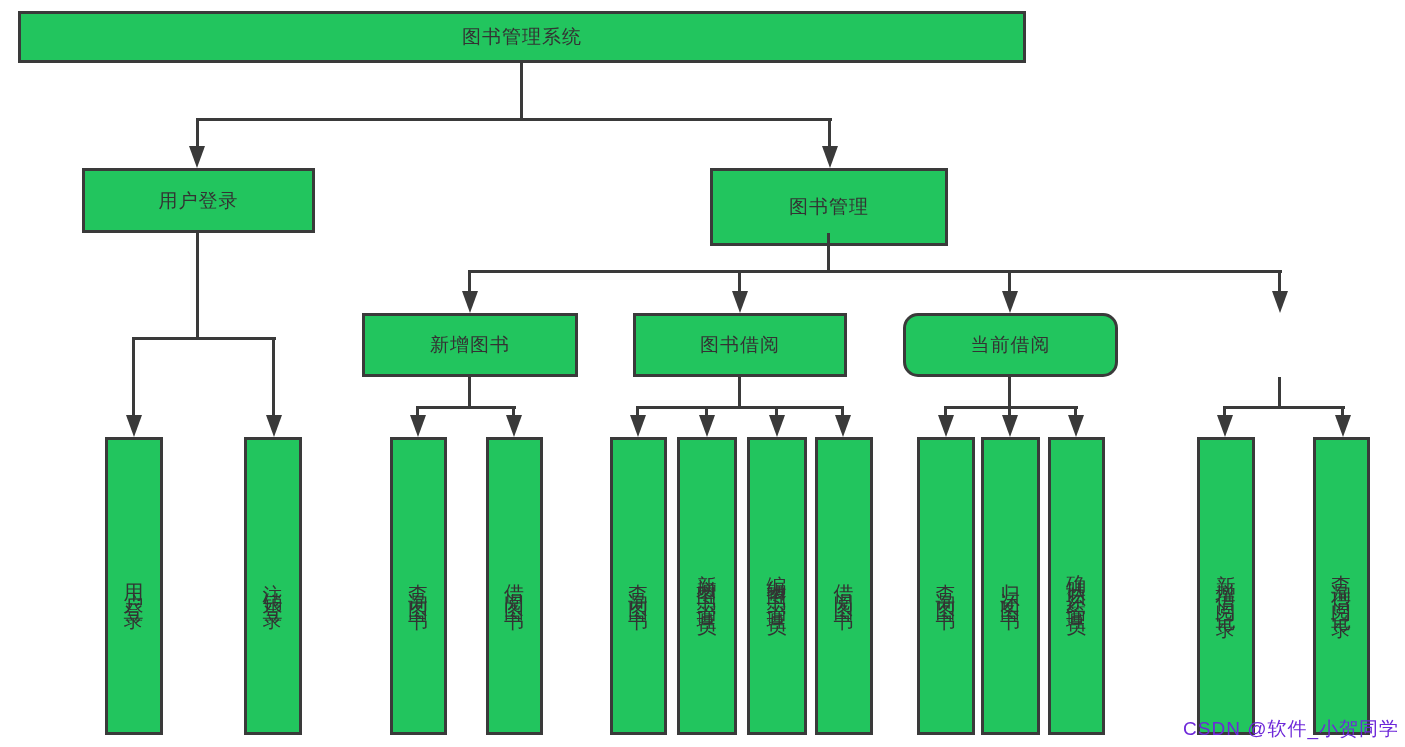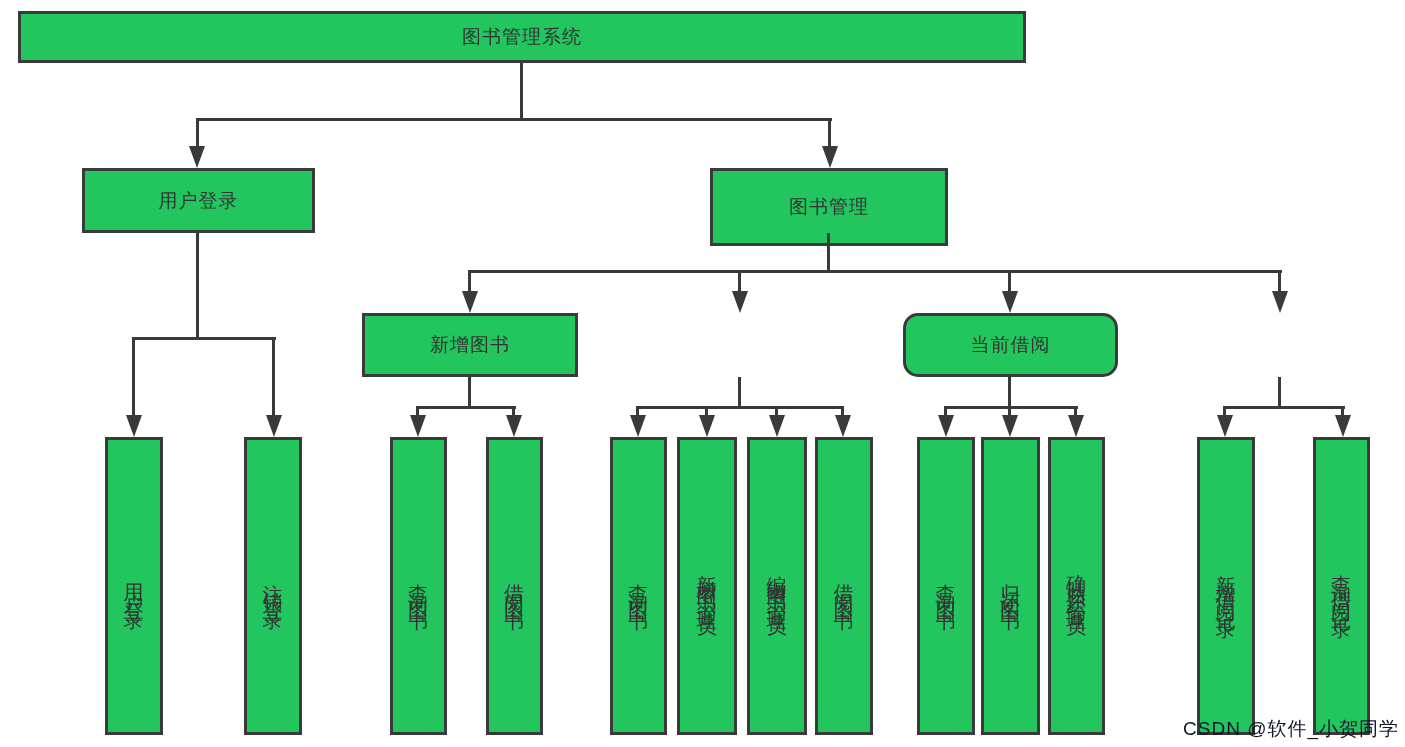--- a/index.html
+++ b/index.html
@@ -41,21 +41,21 @@
     width: 0; height: 0;
     border-left: 8px solid transparent;
     border-right: 8px solid transparent;
     border-top: 22px solid #3a3a3a;
   }
   .watermark {
     position: absolute;
     right: 6px;
     bottom: 5px;
     font-size: 19px;
-    color: #0f172a;
+    color: #6d28d9;
     letter-spacing: 1px;
   }
 </style>
 </head>
 <body>
 
 <div class="canvas">
 
   <div class="node" style="left:18px; top:11px; width:1008px; height:52px;">图书管理系统</div>
 
@@ -81,20 +81,21 @@
   <div class="vline" style="left:468px; top:270px; height:25px;"></div>
   <div class="arrow" style="left:462px; top:291px;"></div>
   <div class="vline" style="left:738px; top:270px; height:25px;"></div>
   <div class="arrow" style="left:732px; top:291px;"></div>
   <div class="vline" style="left:1008px; top:270px; height:25px;"></div>
   <div class="arrow" style="left:1002px; top:291px;"></div>
   <div class="vline" style="left:1278px; top:270px; height:25px;"></div>
   <div class="arrow" style="left:1272px; top:291px;"></div>
 
   <div class="node" style="left:362px; top:313px; width:216px; height:64px;">新增图书</div>
+  <div class="node" style="left:633px; top:313px; width:214px; height:64px;">图书借阅</div>
   <div class="node" style="left:903px; top:313px; width:215px; height:64px;border-radius:15px;">当前借阅</div>
 
   <div class="vline" style="left:468px; top:377px; height:29px;"></div>
   <div class="hline" style="left:416px; top:406px; width:100px;"></div>
   <div class="vline" style="left:416px; top:406px; height:12px;"></div>
   <div class="arrow" style="left:410px; top:415px;"></div>
   <div class="vline" style="left:512px; top:406px; height:12px;"></div>
   <div class="arrow" style="left:506px; top:415px;"></div>
 
   <div class="vline" style="left:738px; top:377px; height:29px;"></div>

